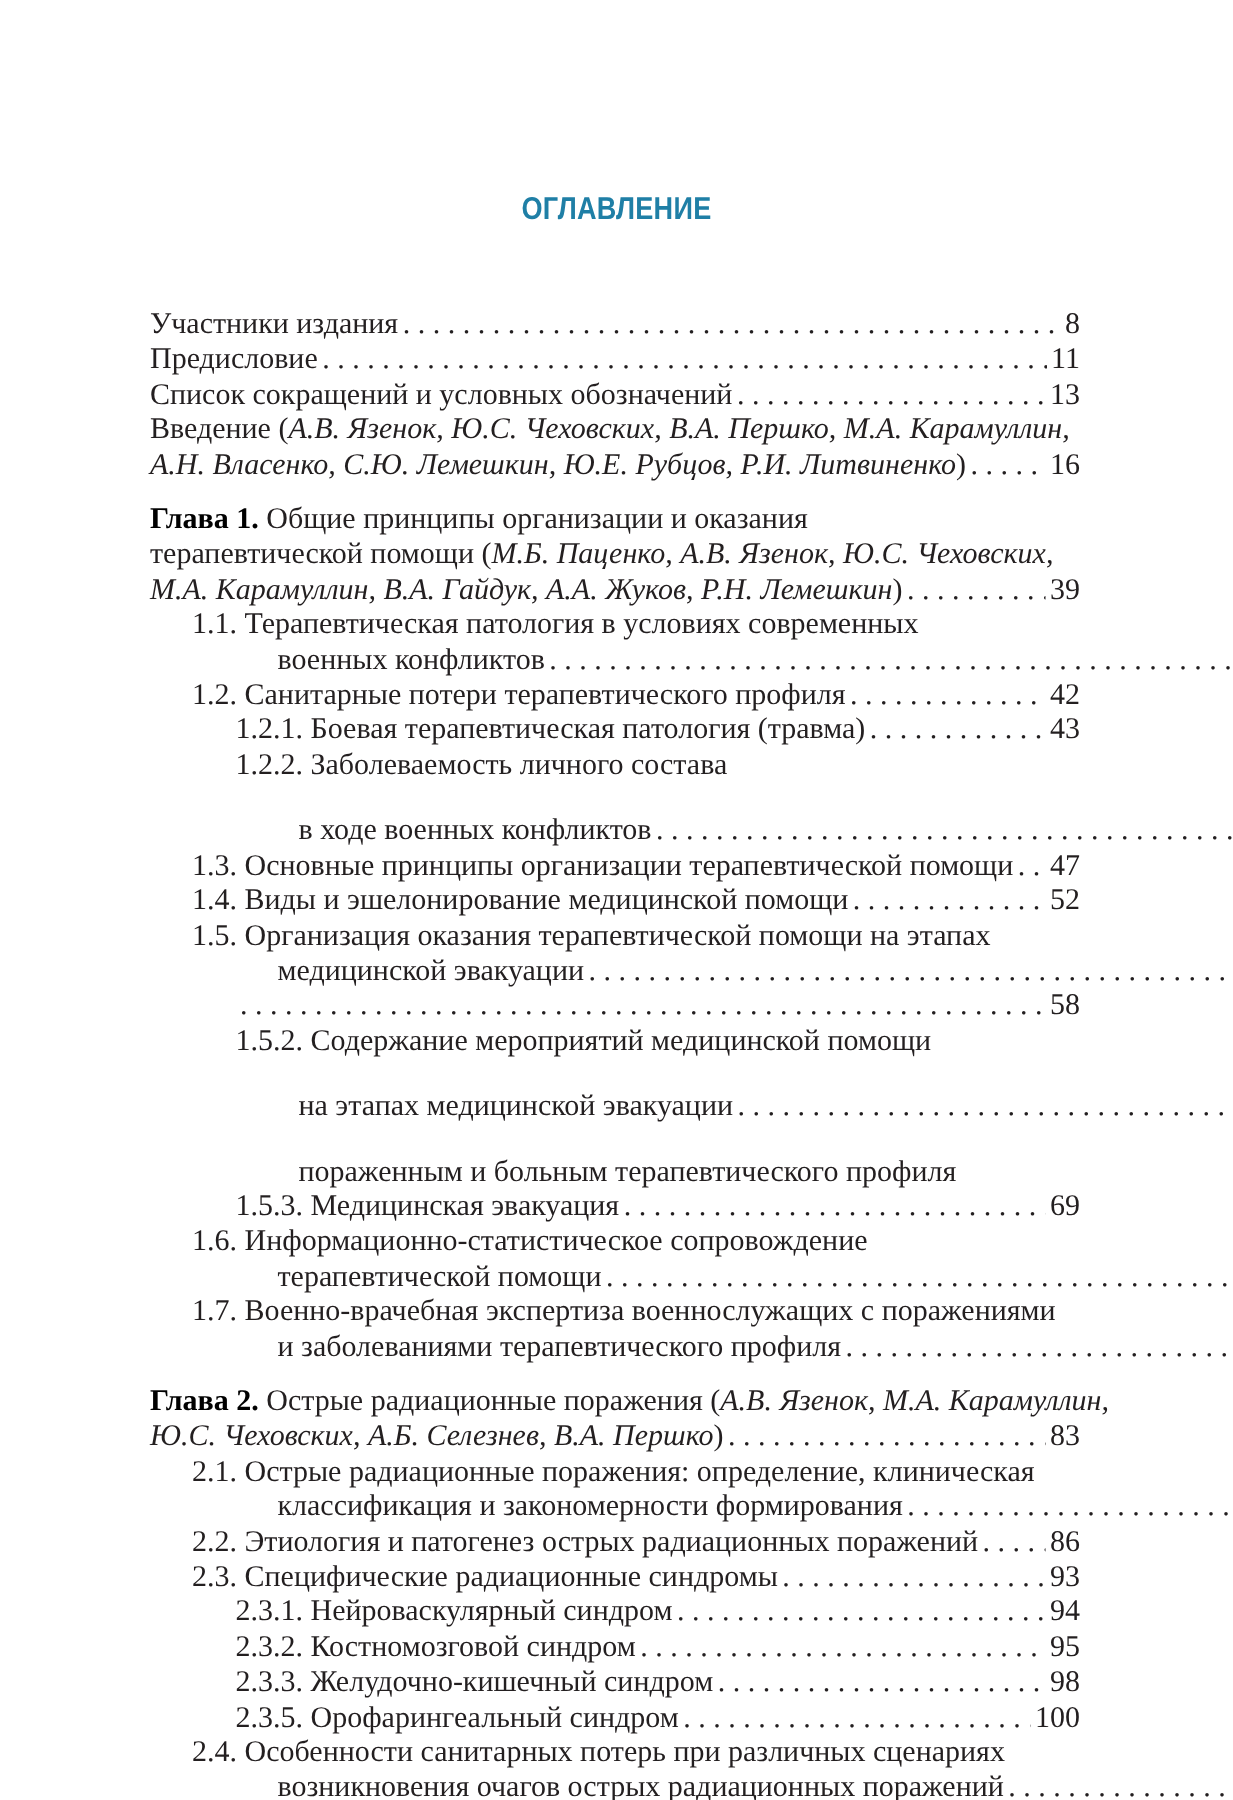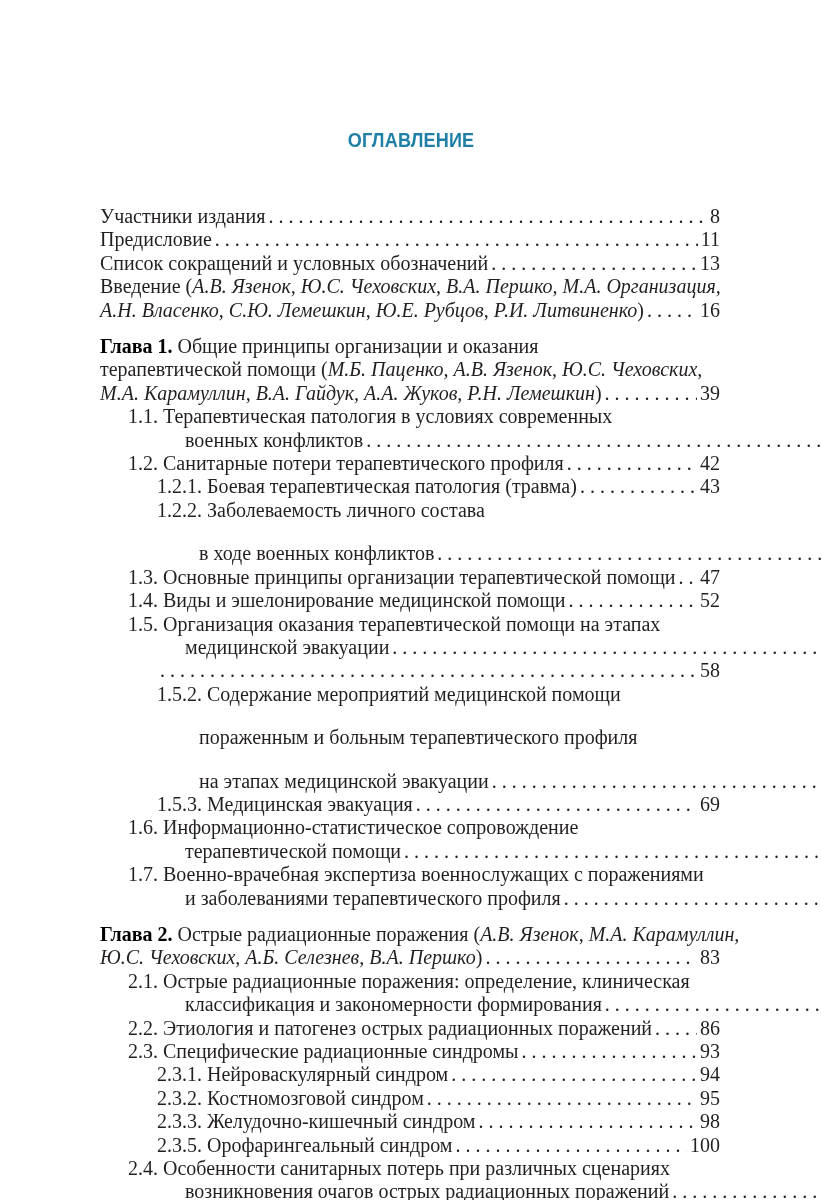--- a/index.html
+++ b/index.html
@@ -50,21 +50,21 @@
   </div>
   <div class="entry">
     <div class="line">
         <span class="txt">Список сокращений и условных обозначений</span>
         <span class="dots"></span>
         <span class="pg">13</span>
       </div>
   </div>
   <div class="entry">
     <div class="line">
-        <span class="txt"><span>Введение (</span><span class="it">А.В. Язенок, Ю.С. Чеховских, В.А. Першко, М.А. Организация,</span></span>
+        <span class="txt"><span>Введение (</span><span class="it">А.В. Язенок, Ю.С. Чеховских, В.А. Першко, М.А. Карамуллин,</span></span>
       </div>
     <div class="line">
         <span class="txt"><span class="it">А.Н. Власенко, С.Ю. Лемешкин, Ю.Е. Рубцов, Р.И. Литвиненко</span><span>)</span></span>
         <span class="dots"></span>
         <span class="pg">16</span>
       </div>
   </div>
 
   <div class="gap"></div>
 
@@ -132,22 +132,22 @@
       <div class="entry lvl2">
         <div class="line">
           <span class="dots"></span>
           <span class="pg">58</span>
         </div>
       </div>
       <div class="entry lvl2">
         <div class="line">
           <span class="txt"><span class="num">1.5.2.</span>&nbsp;<span>Содержание мероприятий медицинской помощи</span></span>
         </div>
+        <div class="line cont"><span class="txt"><span>на этапах медицинской эвакуации</span></span><span class="dots"></span></div>
         <div class="line cont"><span class="txt"><span>пораженным и больным терапевтического профиля</span></span></div>
-        <div class="line cont"><span class="txt"><span>на этапах медицинской эвакуации</span></span><span class="dots"></span></div>
       </div>
       <div class="entry lvl2">
         <div class="line">
           <span class="txt"><span class="num">1.5.3.</span>&nbsp;<span>Медицинская эвакуация</span></span>
           <span class="dots"></span>
           <span class="pg">69</span>
         </div>
       </div>
       <div class="entry lvl1">
         <div class="line">

